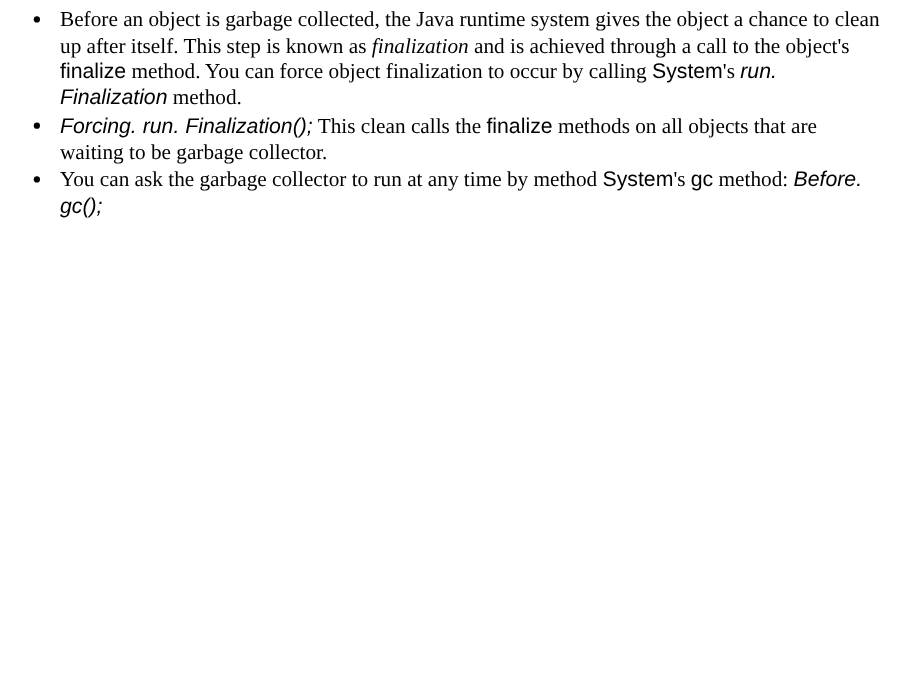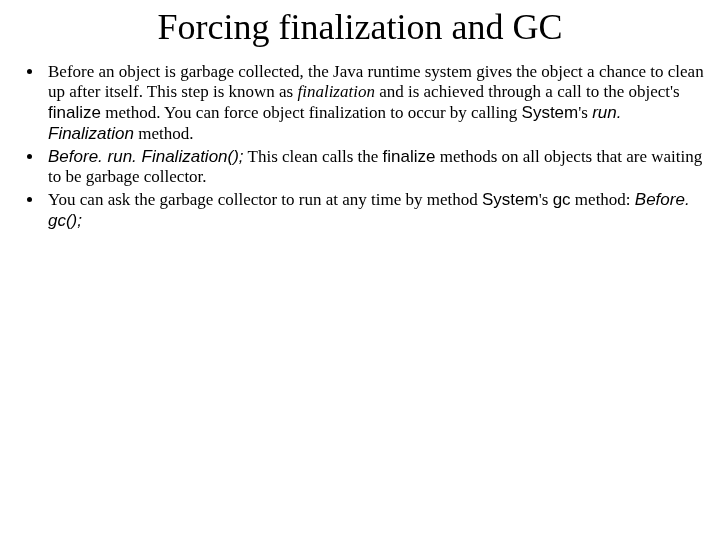--- a/index.html
+++ b/index.html
@@ -36,27 +36,26 @@
   }
   .italic { font-style: italic; }
   .sans   { font-family: Arial, Helvetica, sans-serif; }
   .sansit { font-family: Arial, Helvetica, sans-serif; font-style: italic; }
 </style>
 </head>
 <body>
 
 <div class="slide">
 
-  <div class="title">Forcing finalization and GC</div>
 
   <ul class="body">
     <li>
       <span>Before an object is garbage collected, the Java runtime system gives the object a chance to clean up after itself. This step is known as </span><span class="italic">finalization</span><span> and is achieved through a call to the object's </span><span class="sans">finalize</span><span> method. You can force object finalization to occur by calling </span><span class="sans">System</span><span>'s </span><span class="sansit">run. Finalization</span><span> method.</span>
     </li>
     <li>
-      <span class="sansit">Before. run. Finalization();</span><span> This clean calls the </span><span class="sans">finalize</span><span> methods on all objects that are waiting to be garbage collector.</span>
+      <span class="sansit">Forcing. run. Finalization();</span><span> This clean calls the </span><span class="sans">finalize</span><span> methods on all objects that are waiting to be garbage collector.</span>
     </li>
     <li>
       <span>You can ask the garbage collector to run at any time by method </span><span class="sans">System</span><span>'s </span><span class="sans">gc</span><span> method: </span><span class="sansit">Before. gc();</span>
     </li>
   </ul>
 
 </div>
 
 </body></html>

